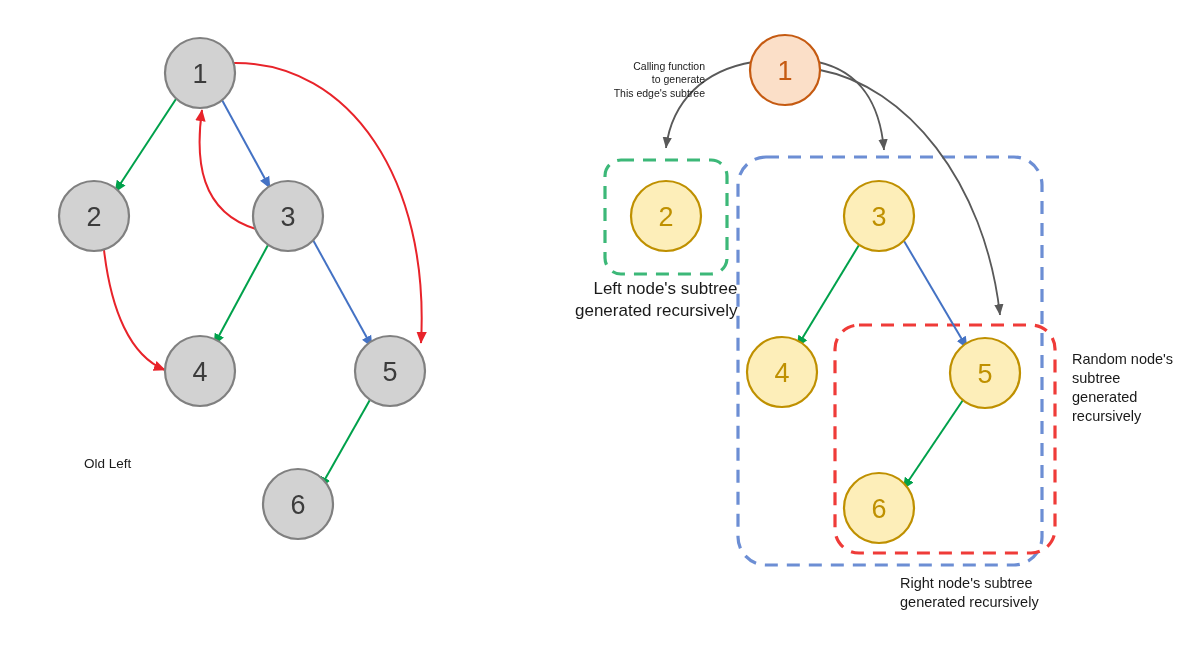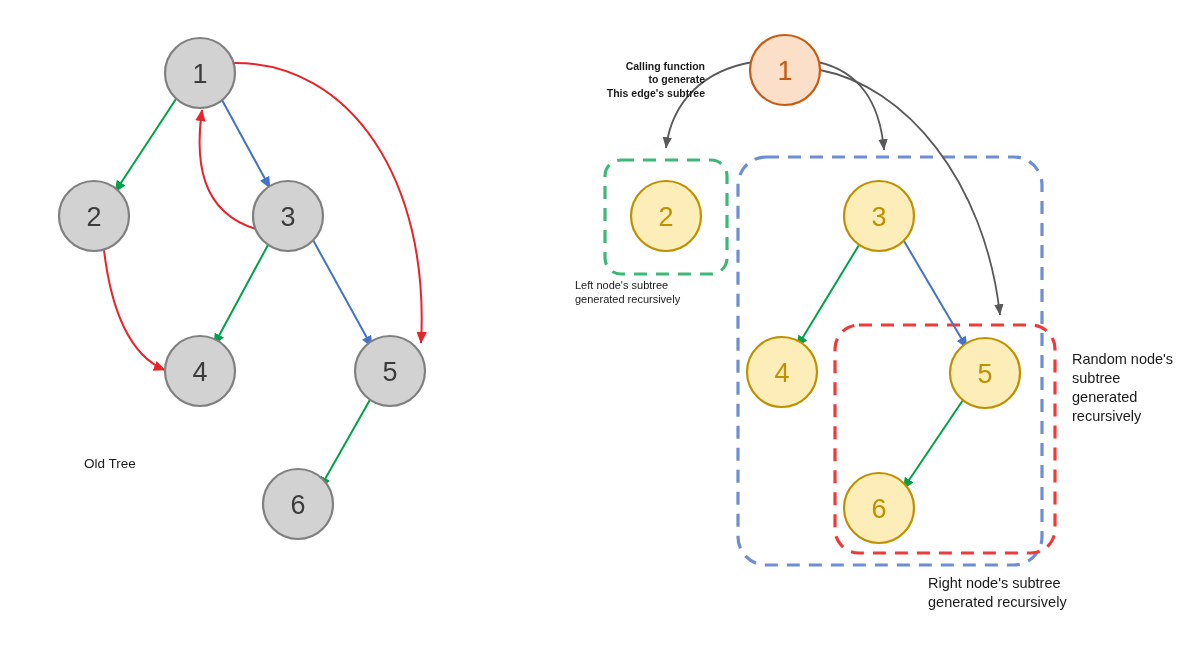--- a/index.html
+++ b/index.html
@@ -17,24 +17,24 @@
   .e-green{stroke:#00a14b;}
   .e-blue{stroke:#4472c4;}
   .e-red{stroke:#e8232a;}
   .e-gray{stroke:#595959;stroke-width:1.8;}
   .box{fill:none;stroke-width:3.2;}
   .box-green{stroke:#3cb878;stroke-dasharray:13 9;}
   .box-blue{stroke:#6c8ed4;stroke-dasharray:13 9;}
   .box-red{stroke:#ef3b38;stroke-dasharray:13 9;}
   .cap{position:absolute;font-family:"Liberation Sans", sans-serif;color:#1a1a1a;line-height:1.30;white-space:pre-line;}
   #cap-old-tree{left:84px;top:455px;font-size:13.5px;}
-  #cap-calling{left:595px;top:60px;font-size:10.5px;text-align:right;width:110px;line-height:1.28;font-weight:bold;}
-  #cap-left{left:575px;top:278px;font-size:11px;}
+  #cap-calling{left:595px;top:60px;font-size:10.5px;text-align:right;width:110px;line-height:1.28;}
+  #cap-left{left:575px;top:278px;font-size:17px;text-align:right;}
   #cap-random{left:1072px;top:344px;font-size:14.5px;margin-top:6px;}
-  #cap-right{left:928px;top:574px;font-size:14.5px;}
+  #cap-right{left:900px;top:574px;font-size:14.5px;}
 </style>
 </head>
 <body>
 
 <div id="stage">
 
   <svg id="canvas" viewBox="0 0 1200 645">
     <defs>
       <marker id="ah-green" markerWidth="7" markerHeight="7" refX="5.6" refY="3" orient="auto" markerUnits="strokeWidth">
         <path d="M0,0.4 L6,3 L0,5.6 z" fill="#00a14b"></path>
@@ -127,21 +127,21 @@
         <circle class="yellow-node" cx="985" cy="373" r="35"></circle>
         <text class="node-label yellow-text" x="985" y="374">5</text>
       </g>
       <g>
         <circle class="yellow-node" cx="879" cy="508" r="35"></circle>
         <text class="node-label yellow-text" x="879" y="509">6</text>
       </g>
     </g>
   </svg>
 
-  <div class="cap" id="cap-old-tree">Old Tree</div>
+  <div class="cap" id="cap-old-tree">Old Left</div>
   <div class="cap" id="cap-calling">Calling function
 to generate
 This edge's subtree</div>
   <div class="cap" id="cap-left">Left node's subtree
 generated recursively</div>
   <div class="cap" id="cap-random">Random node's
 subtree
 generated
 recursively</div>
   <div class="cap" id="cap-right">Right node's subtree

